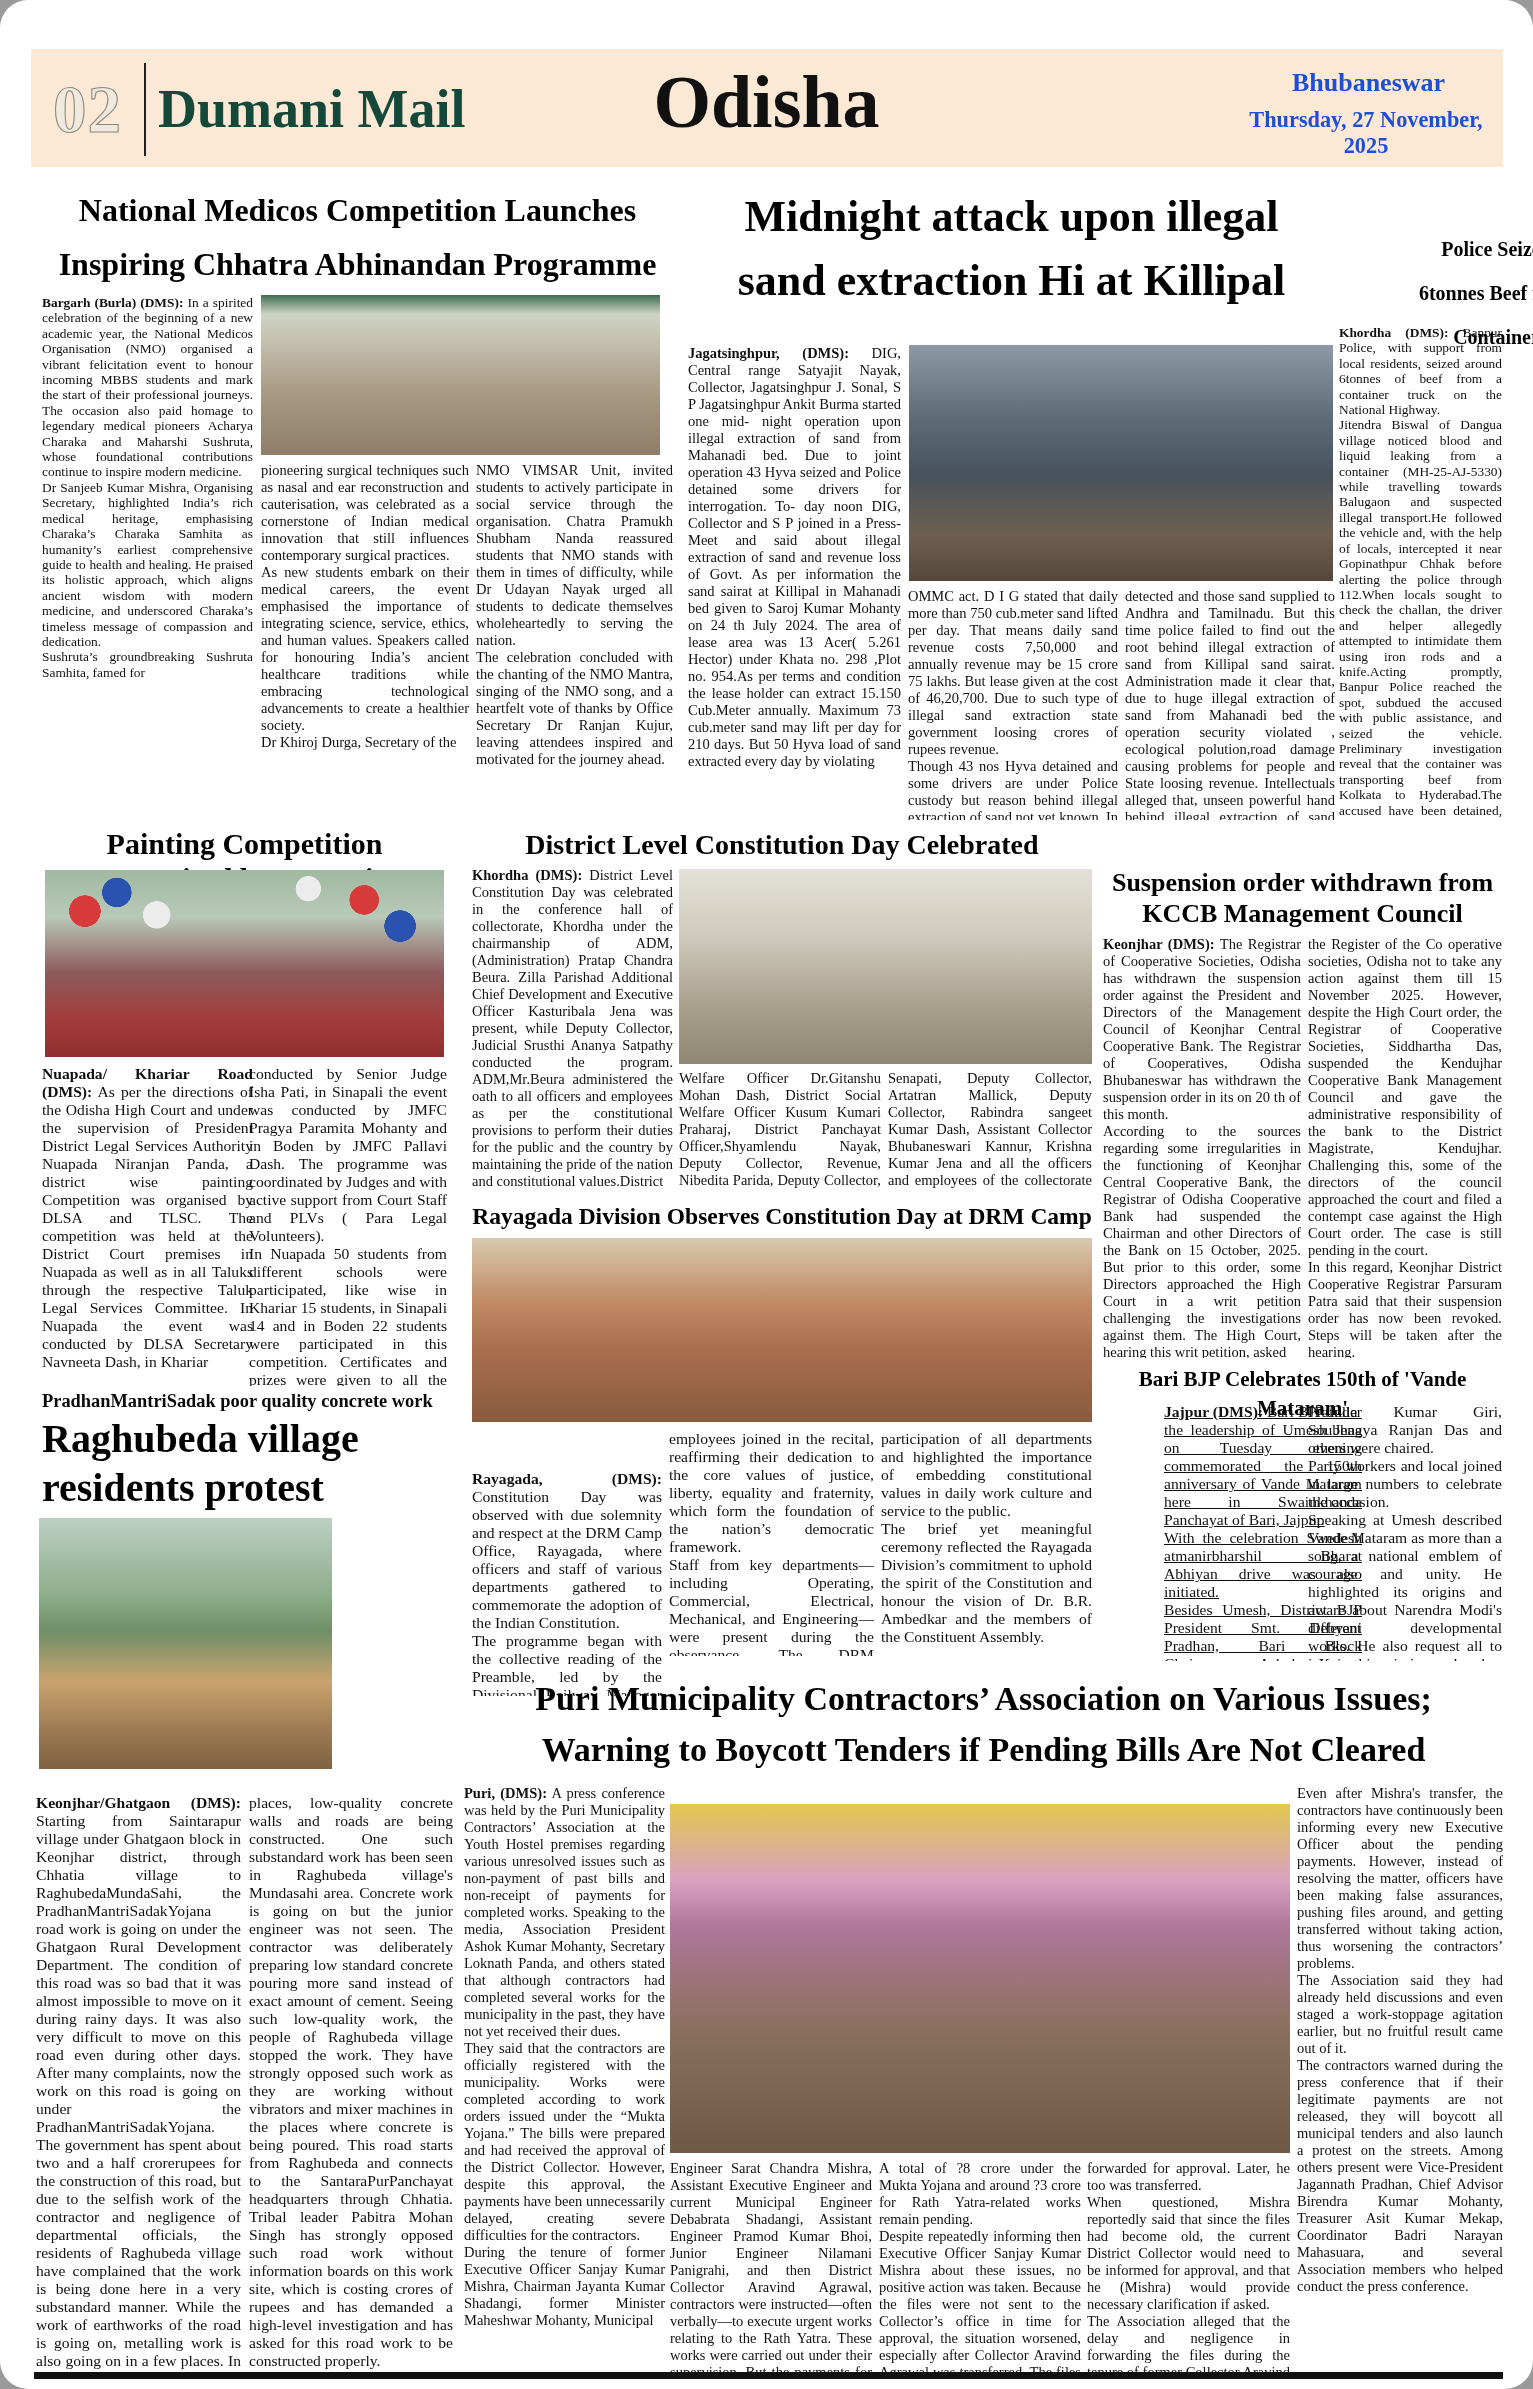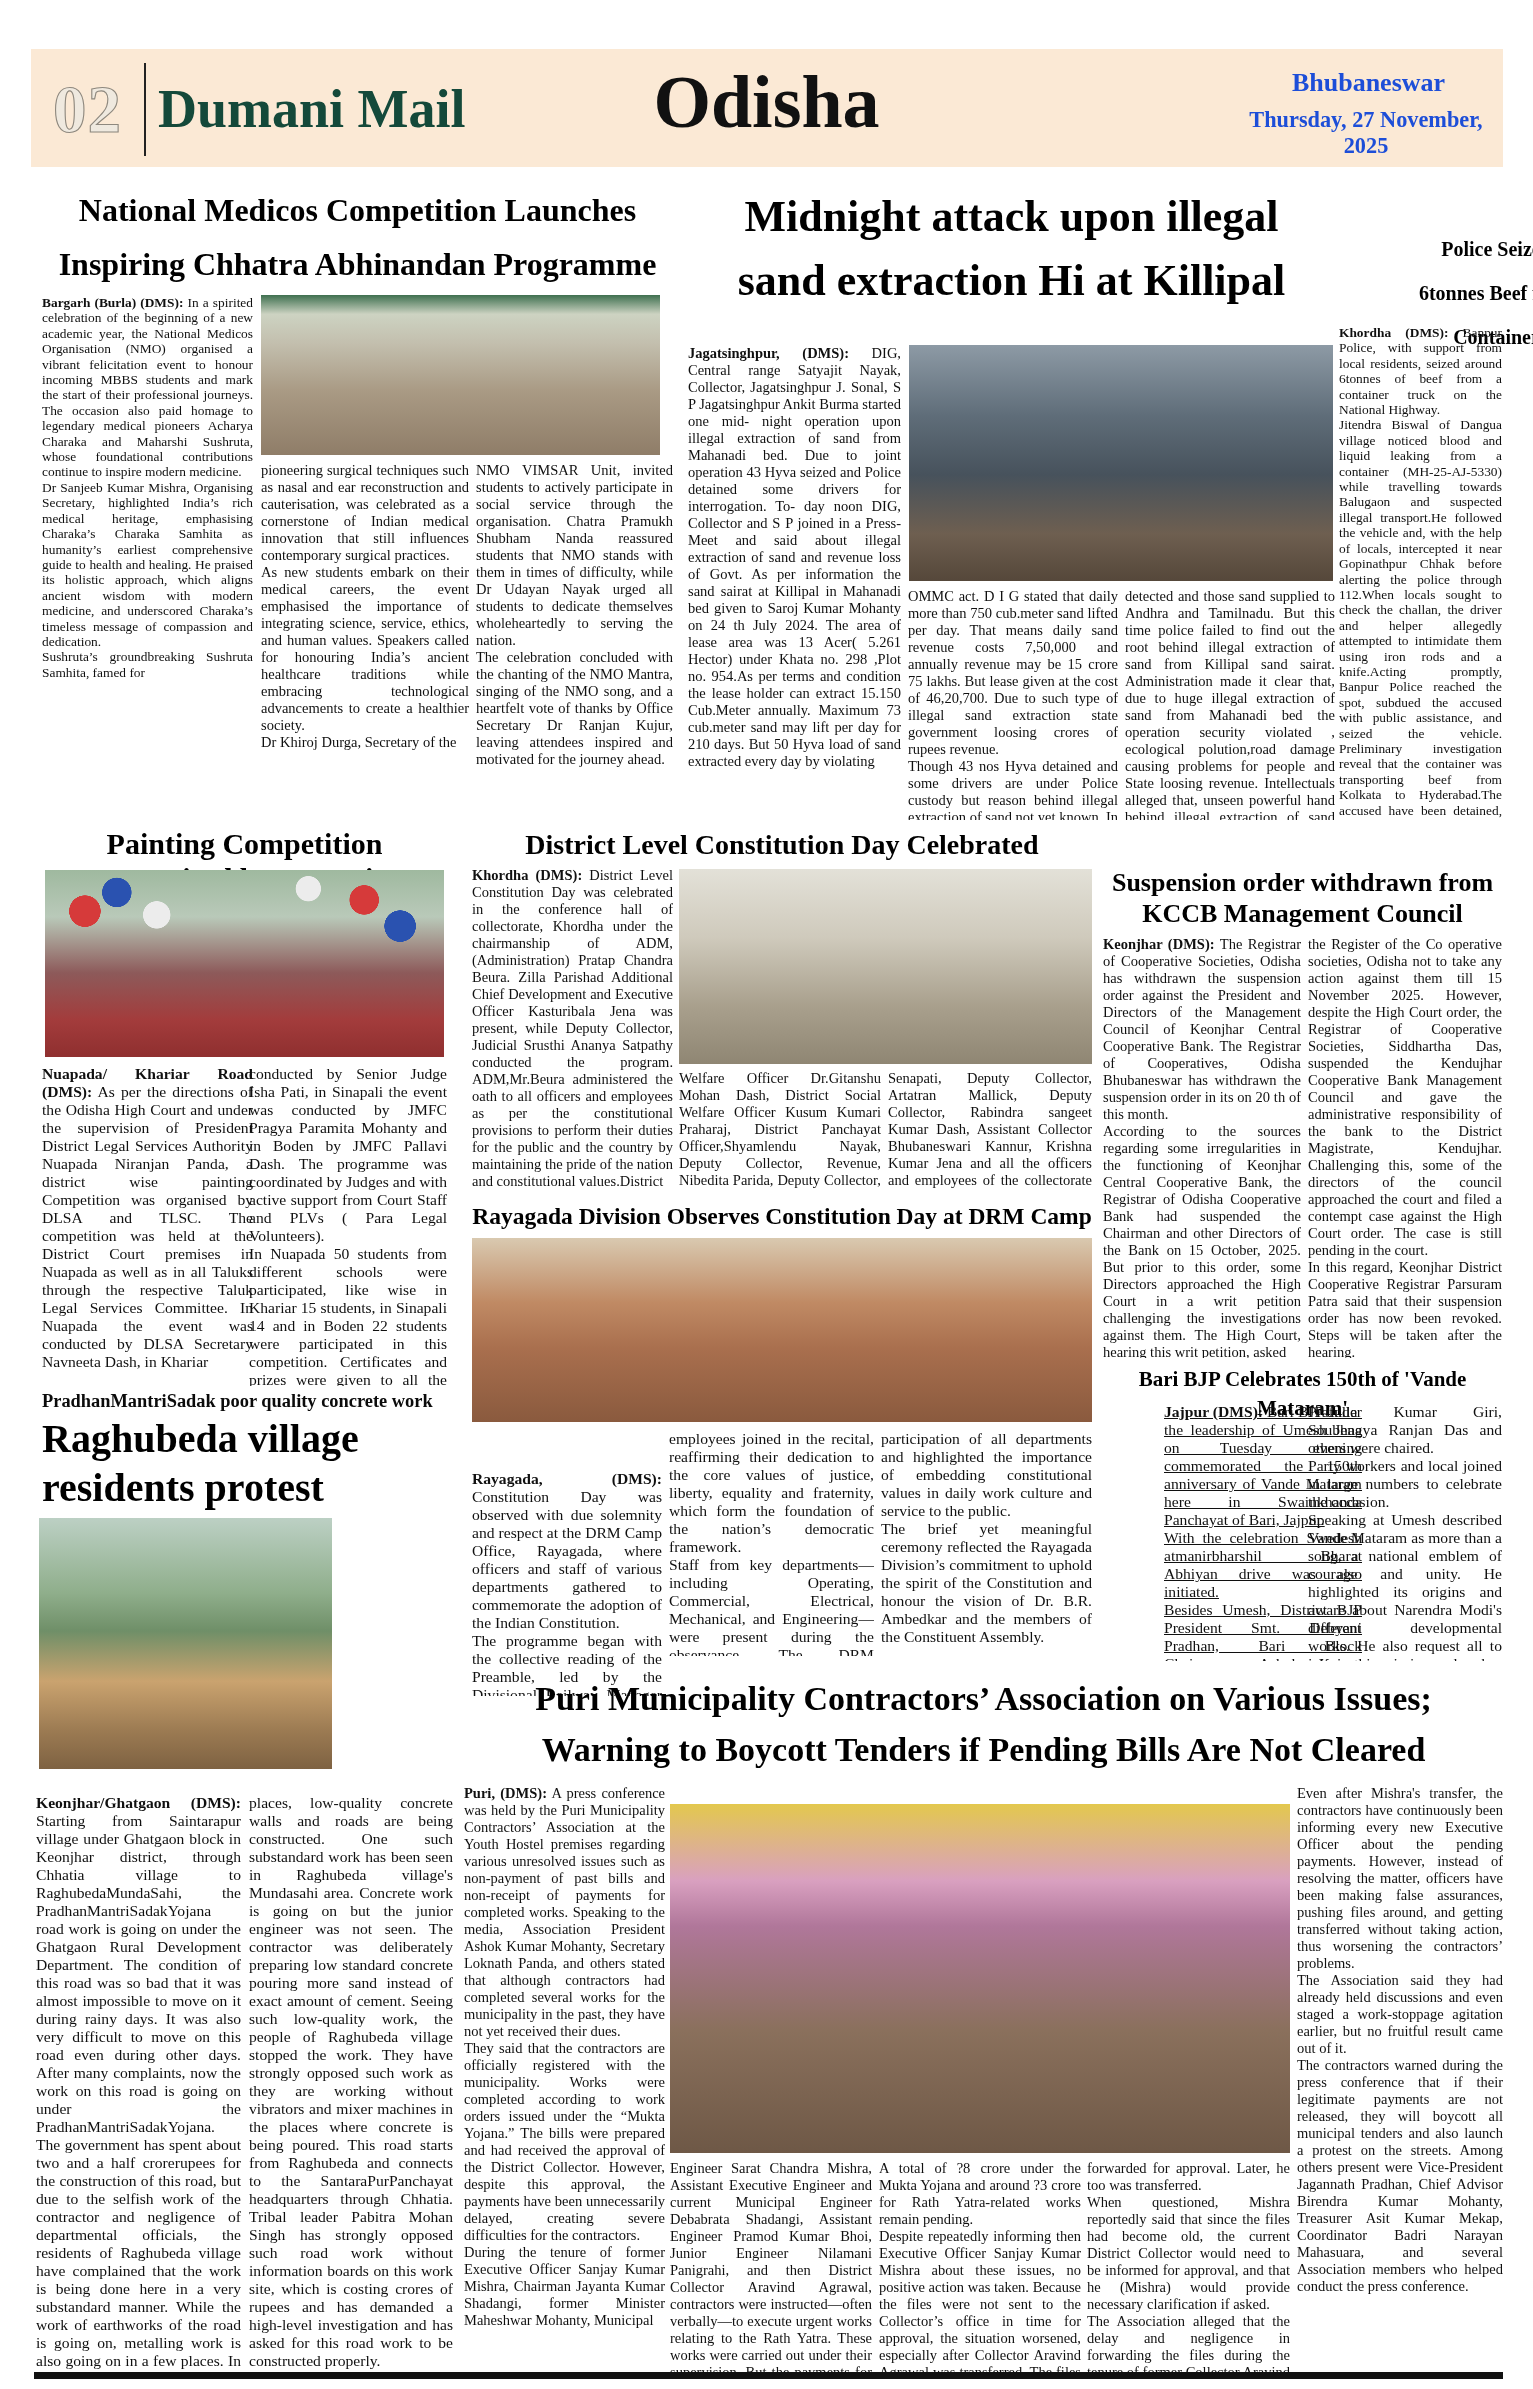--- a/index.html
+++ b/index.html
@@ -1,17 +1,17 @@
 <!DOCTYPE html>
 <html style="font-size:9px"><head>
 <meta charset="utf-8">
 <style>
   html,body{margin:0;padding:0;background:#9a9a9a;}
   #page{position:relative;width:1533px;height:2389px;background:#ffffff;
-        font-family:"Liberation Serif","DejaVu Serif",serif;color:#0b0b0b;overflow:hidden;}
+        font-family:"Liberation Serif","DejaVu Serif",serif;color:#0b0b0b;overflow:hidden;border-radius:28px;}
   .abs{position:absolute;box-sizing:border-box;}
   .pre{white-space:pre-line;}
   
   .band{background:#fbe9d5;}
   .pagenum{font-weight:bold;color:#efe9df;-webkit-text-stroke:1.1px #8e887e;letter-spacing:1.1px;}
   .brand{font-weight:bold;color:#14493a;}
   .section-title{font-weight:bold;color:#111;}
   .mast-right{font-weight:bold;text-align:center;color:#1d4ed8;}
   .vrule{background:#222;}
   

